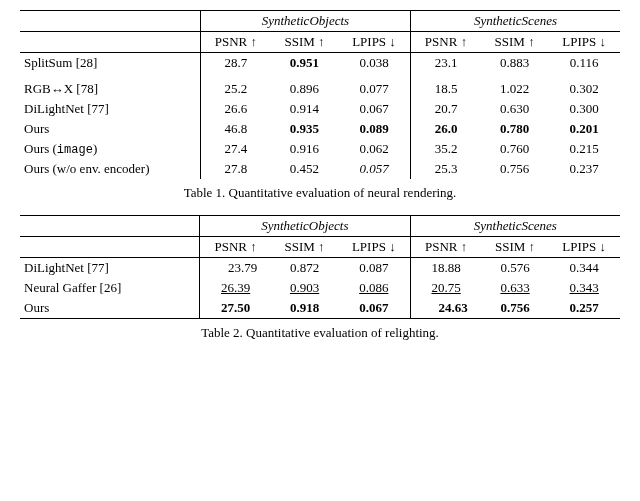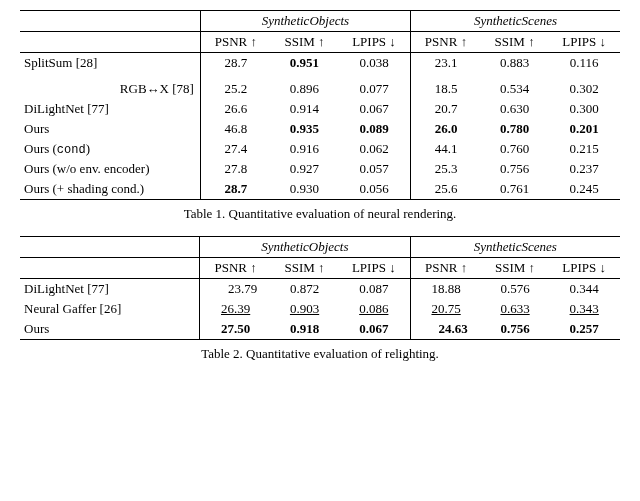--- a/index.html
+++ b/index.html
@@ -66,26 +66,26 @@
         <tr>
           <td class="row-label" style="border-right: 1px solid rgb(0, 0, 0);">SplitSum [28]</td>
           <td style="border-left: 1px solid rgb(0, 0, 0);">28.7</td>
           <td><strong>0.951</strong></td>
           <td style="border-right: 1px solid rgb(0, 0, 0);">0.038</td>
           <td>23.1</td>
           <td>0.883</td>
           <td>0.116</td>
         </tr>
         <tr style="border-top: 0px;">
-          <td class="row-label" style="border-right: 1px solid rgb(0, 0, 0); padding-top: 8px; text-align: right;">RGB↔X [78]</td>
+          <td class="row-label" style="border-right: 1px solid rgb(0, 0, 0); padding-top: 8px;">RGB↔X [78]</td>
           <td style="border-left: 1px solid rgb(0, 0, 0); padding-top: 8px;">25.2</td>
           <td style="padding-top: 8px;">0.896</td>
           <td style="border-right: 1px solid rgb(0, 0, 0); padding-top: 8px;">0.077</td>
           <td style="padding-top: 8px;">18.5</td>
-          <td style="padding-top: 8px;">0.534</td>
+          <td style="padding-top: 8px;">1.022</td>
           <td style="padding-top: 8px;">0.302</td>
         </tr>
         <tr>
           <td class="row-label" style="border-right: 1px solid rgb(0, 0, 0);">DiLightNet [77]</td>
           <td style="border-left: 1px solid rgb(0, 0, 0);">26.6</td>
           <td>0.914</td>
           <td style="border-right: 1px solid rgb(0, 0, 0);">0.067</td>
           <td>20.7</td>
           <td>0.630</td>
           <td>0.300</td>
@@ -93,45 +93,36 @@
         <tr>
           <td class="row-label" style="border-right: 1px solid rgb(0, 0, 0);">Ours</td>
           <td style="border-left: 1px solid rgb(0, 0, 0);">46.8</td>
           <td><strong>0.935</strong></td>
           <td style="border-right: 1px solid rgb(0, 0, 0);"><strong>0.089</strong></td>
           <td><strong>26.0</strong></td>
           <td><strong>0.780</strong></td>
           <td><strong>0.201</strong></td>
         </tr>
         <tr>
-          <td class="row-label" style="border-right: 1px solid rgb(0, 0, 0);">Ours (<span class="mono">cond</span>)</td>
+          <td class="row-label" style="border-right: 1px solid rgb(0, 0, 0);">Ours (<span class="mono">image</span>)</td>
           <td style="border-left: 1px solid rgb(0, 0, 0);">27.4</td>
           <td>0.916</td>
           <td style="border-right: 1px solid rgb(0, 0, 0);">0.062</td>
-          <td>44.1</td>
+          <td>35.2</td>
           <td>0.760</td>
           <td>0.215</td>
         </tr>
         <tr>
           <td class="row-label" style="border-right: 1px solid rgb(0, 0, 0);">Ours (w/o env. encoder)</td>
           <td style="border-left: 1px solid rgb(0, 0, 0);">27.8</td>
-          <td>0.927</td>
-          <td style="border-right: 1px solid rgb(0, 0, 0);">0.057</td>
+          <td>0.452</td>
+          <td style="border-right: 1px solid rgb(0, 0, 0); font-style: italic;">0.057</td>
           <td>25.3</td>
           <td>0.756</td>
           <td>0.237</td>
-        </tr>
-        <tr>
-          <td class="row-label" style="border-right: 1px solid rgb(0, 0, 0); border-bottom: 1px solid rgb(0, 0, 0);">Ours (+ shading cond.)</td>
-          <td style="border-left: 1px solid rgb(0, 0, 0); border-bottom: 1px solid rgb(0, 0, 0);"><strong>28.7</strong></td>
-          <td style="border-bottom: 1px solid rgb(0, 0, 0);">0.930</td>
-          <td style="border-right: 1px solid rgb(0, 0, 0); border-bottom: 1px solid rgb(0, 0, 0);">0.056</td>
-          <td style="border-bottom: 1px solid rgb(0, 0, 0);">25.6</td>
-          <td style="border-bottom: 1px solid rgb(0, 0, 0);">0.761</td>
-          <td style="border-bottom: 1px solid rgb(0, 0, 0);">0.245</td>
         </tr>
       </tbody>
   </table>
 </div>
 <div class="caption">Table 1. Quantitative evaluation of neural rendering.</div>
 
 <div class="table-wrapper">
   <table>
     <thead>
       <tr>

